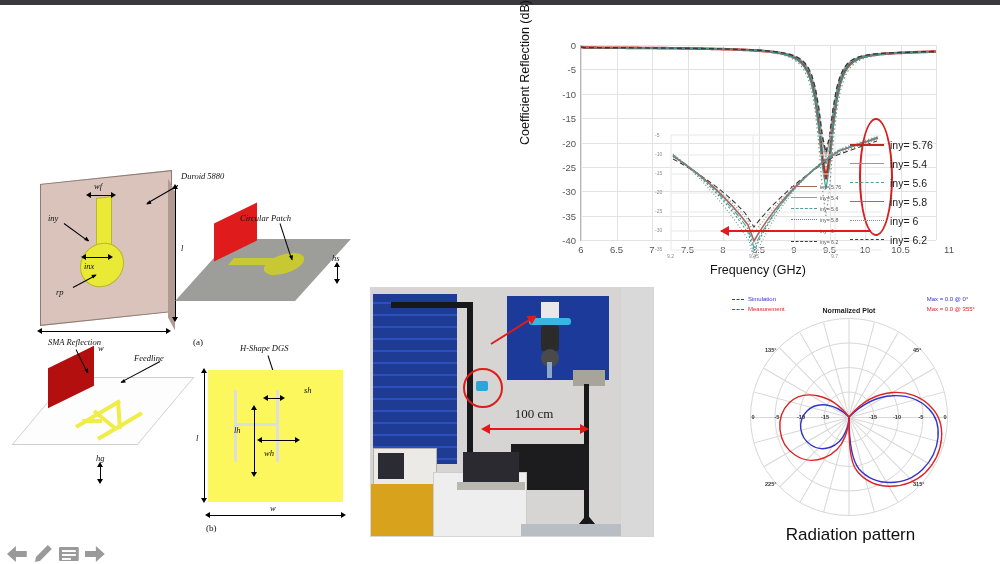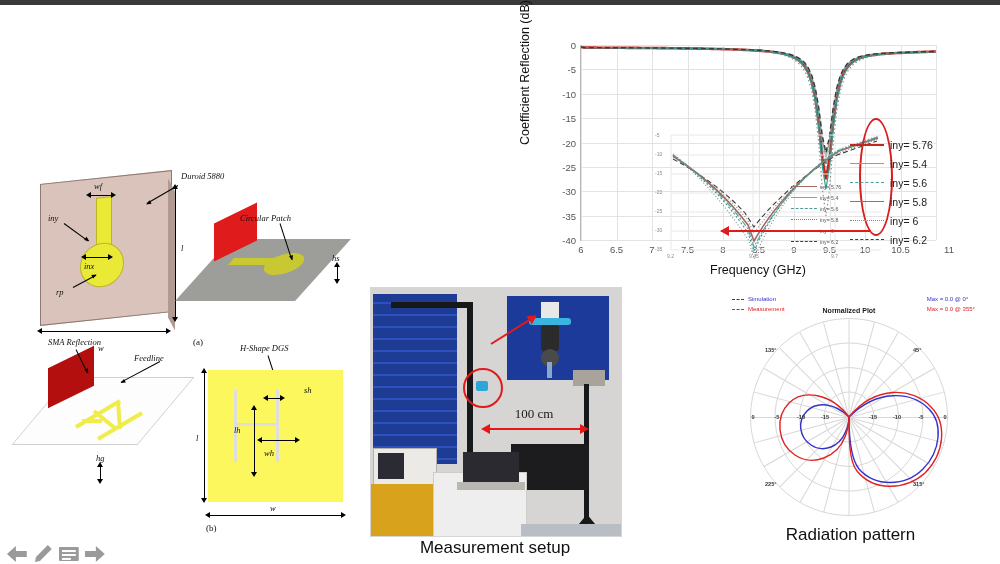--- a/index.html
+++ b/index.html
@@ -103,21 +103,21 @@
 
   
   #ellipse{position:absolute;left:278px;top:73px;width:30px;height:114px;
       border:2px solid #d81f1f;border-radius:50%;}
   #callout{position:absolute;left:140px;top:185px;width:150px;height:2px;background:#e01b1b;}
   #callout:before{content:"";position:absolute;left:-1px;top:-4px;
       border-right:9px solid #e01b1b;border-top:5px solid transparent;border-bottom:5px solid transparent;}
 
   
   #setup-figure{left:370px;top:282px;width:250px;height:248px;overflow:hidden;
-      border:1px solid #d6d6d6;background:#d9d9d9;}
+      border:1px solid #d6d6d6;background:#d9d9d9;padding-left:32px;}
   #wall{position:absolute;left:0;top:0;width:250px;height:248px;background:#d6d5d3;}
   #foam{position:absolute;left:2px;top:6px;width:84px;height:170px;background:#1f3c95;}
   .foamline{position:absolute;left:0;width:100%;height:2px;background:#2c50bd;}
   #foam2{position:absolute;left:136px;top:8px;width:102px;height:84px;background:#1c3a9a;}
   #mast1{position:absolute;left:96px;top:14px;width:6px;height:200px;background:#17181a;}
   #boom{position:absolute;left:20px;top:14px;width:82px;height:6px;background:#17181a;}
   #aut{position:absolute;left:105px;top:93px;width:12px;height:10px;background:#2aa7d8;border-radius:2px;}
   #circle-zoom{position:absolute;left:92px;top:80px;width:36px;height:36px;
       border:2px solid #e01b1b;border-radius:50%;}
   #zarrow{position:absolute;left:120px;top:55px;width:52px;height:2px;background:#e01b1b;
@@ -467,21 +467,20 @@
     </div>
     <div id="bench"></div>
     <div id="equip"></div>
     <div id="desk"></div>
     <div id="laptop"></div>
     <div id="laptop-base"></div>
     <div id="floorstrip"></div>
     <div id="dist"></div>
     <div id="dist-label">100 cm</div>
   </div>
-  <div class="cap" id="cap-setup">Measurement setup</div>
 
   <div class="fig" id="radiation-figure">
     <div id="polar-legend">
         <div class="pl">
           <div class="sw" style="border-top-color: rgb(51, 51, 204);"></div>
           <span style="color: rgb(51, 51, 204);">Simulation</span>
         </div>
         <div class="pl">
           <div class="sw" style="border-top-color: rgb(224, 34, 34);"></div>
           <span style="color: rgb(224, 34, 34);">Measurement</span>

